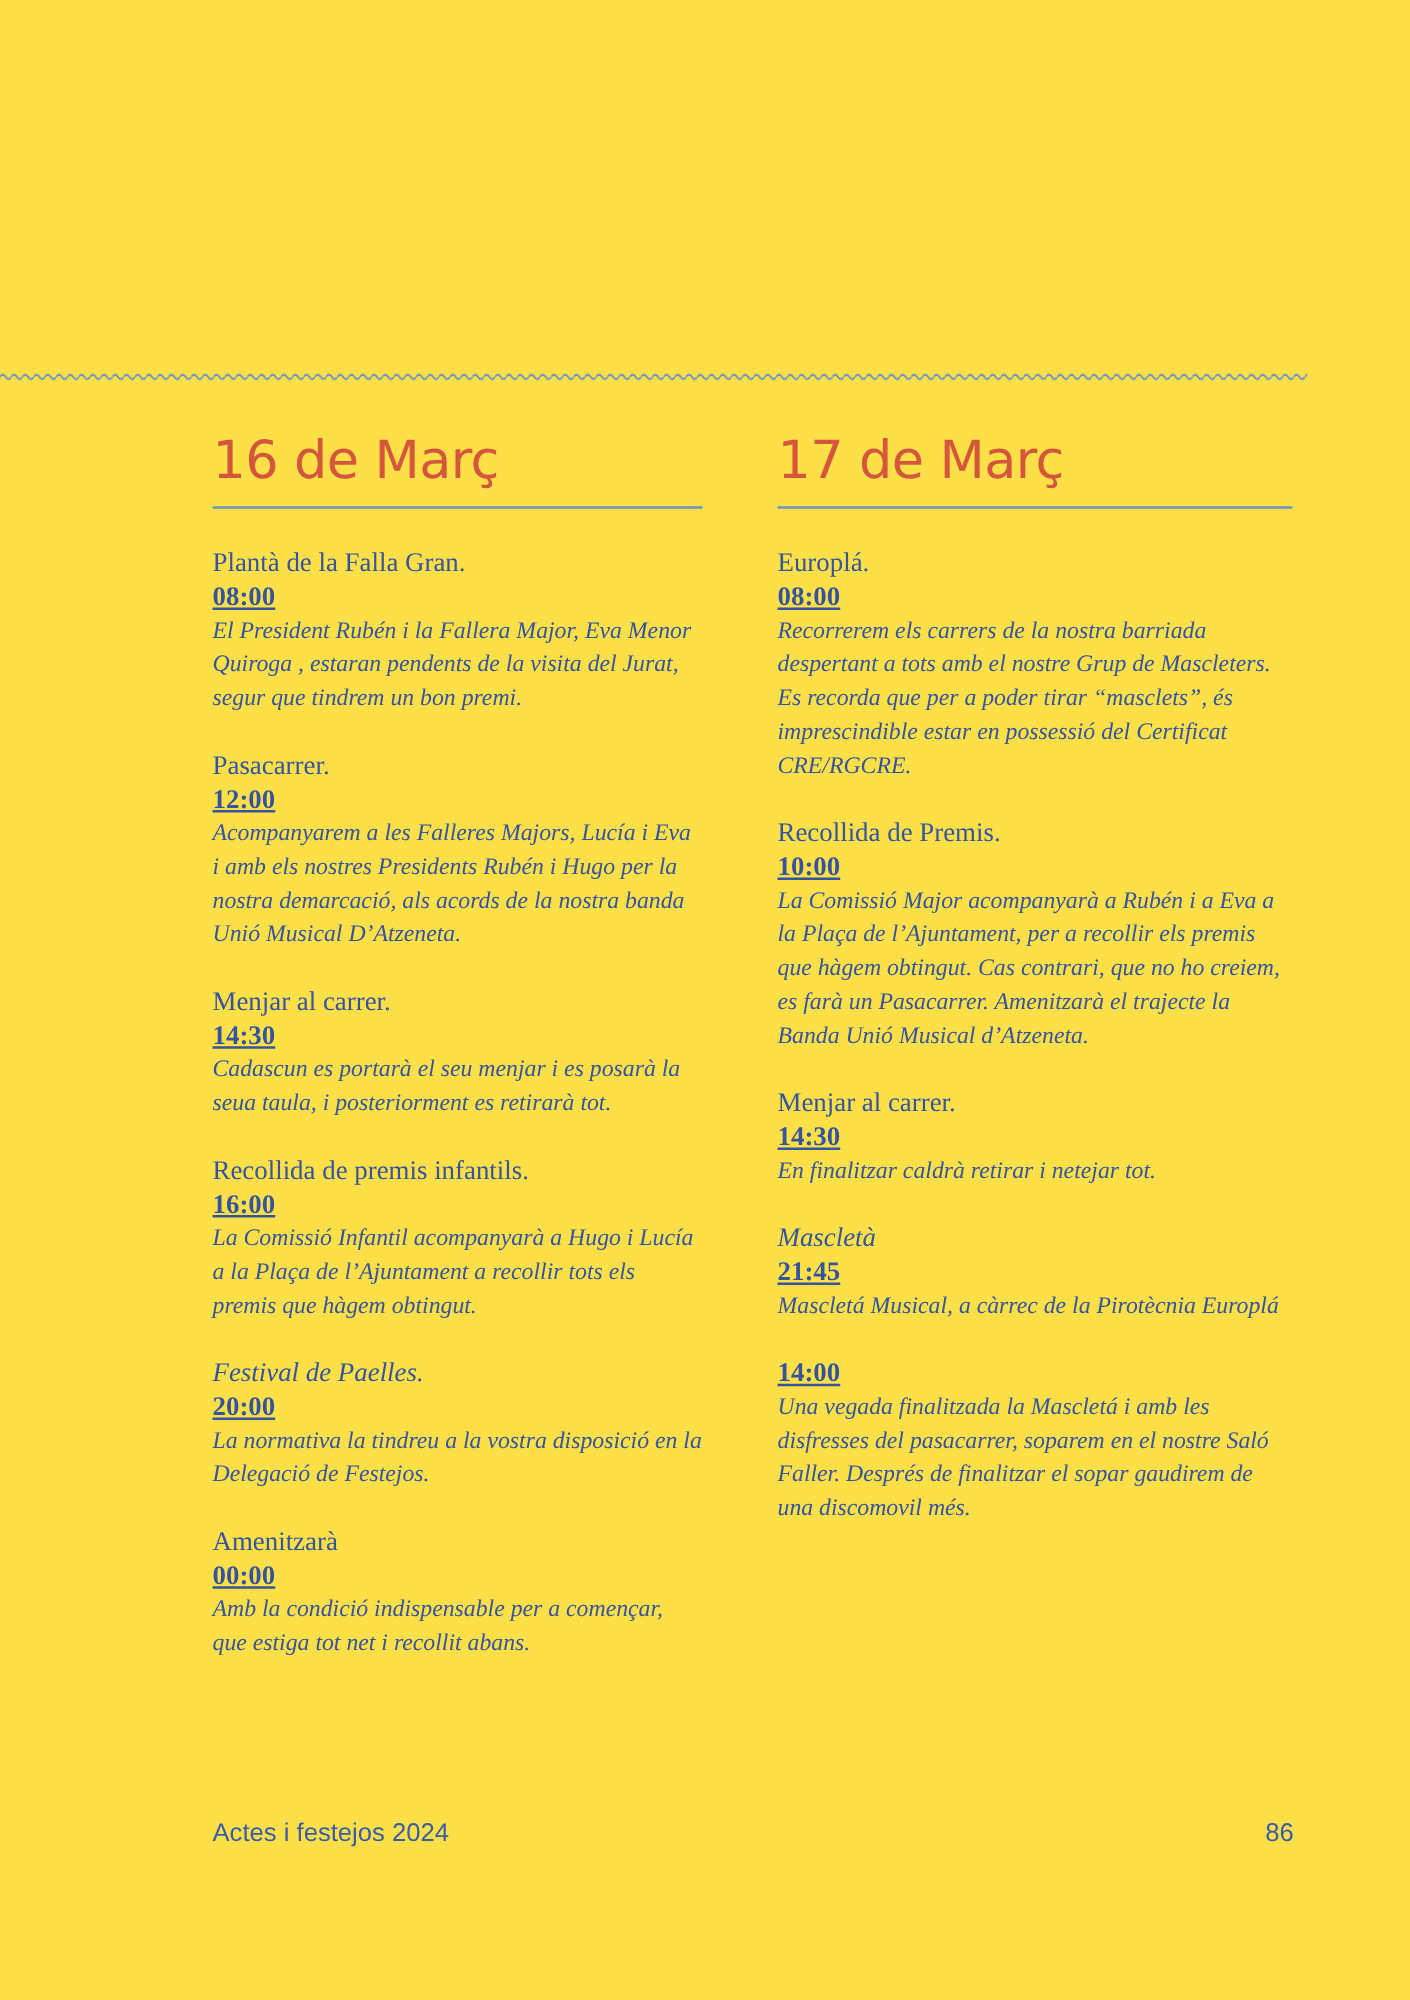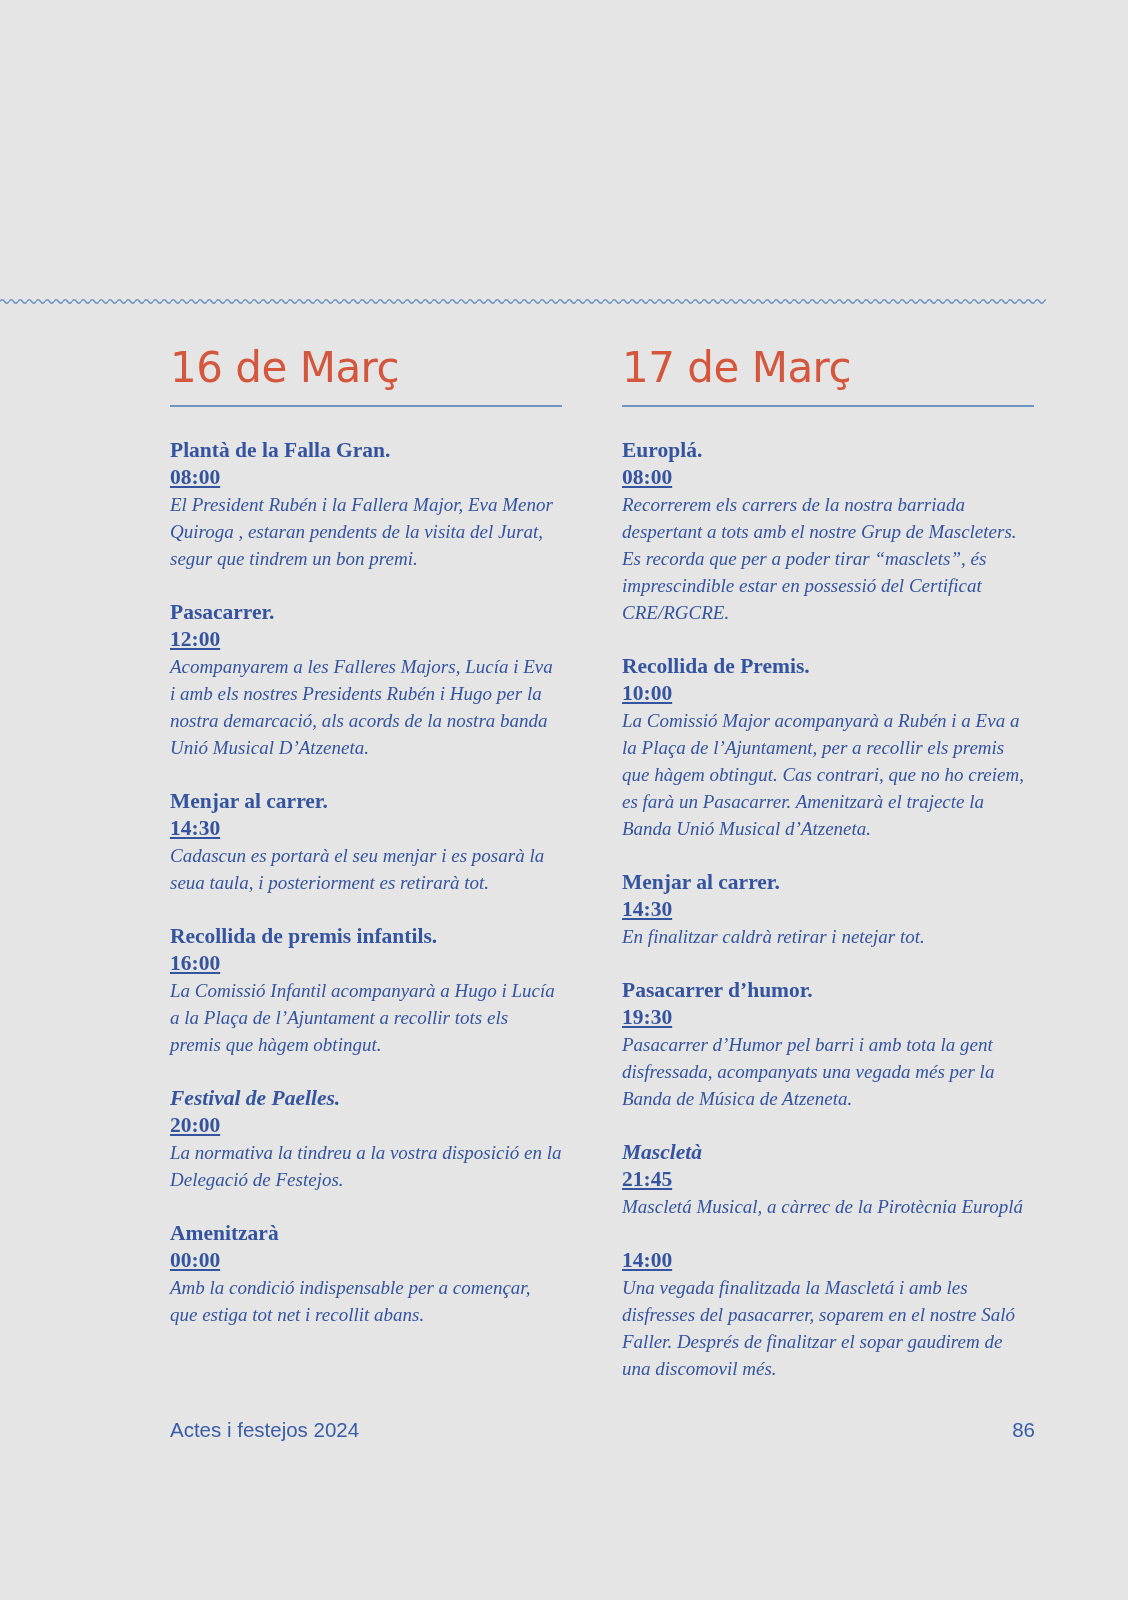--- a/index.html
+++ b/index.html
@@ -1,20 +1,20 @@
 <!DOCTYPE html>
 <html><head>
 <meta charset="utf-8">
 <style>
   html, body { margin: 0; padding: 0; }
   .page {
     position: relative;
     width: 1128px;
     height: 1600px;
-    background: #e5e5e5;
+    background: #fde047;
     font-family: "Liberation Serif", serif;
     color: #35549F;
     overflow: hidden;
   }
   .wavy {
     position: absolute;
     top: 297px;
     left: 0;
     display: block;
   }
@@ -38,40 +38,40 @@
   .day-rule {
     height: 2px;
     background: #6F94C4;
     margin-top: 13px;
     margin-bottom: 0;
     border: none;
   }
   .events { padding-top: 30px; }
   .event { margin-bottom: 27px; }
   .event-title {
-    font-weight: bold;
+    font-weight: normal;
     font-size: 21.5px;
     line-height: 27px;
   }
   .event-title.italic { font-style: italic; }
   .event-time {
     font-weight: bold;
     font-size: 21.5px;
     line-height: 27px;
     text-decoration: underline;
   }
   .event-desc {
     font-style: italic;
     font-size: 19px;
     line-height: 27px;
   }
   .page-footer {
     position: absolute;
     left: 170px;
-    top: 1418px;
+    top: 1455px;
     width: 865px;
     display: flex;
     justify-content: space-between;
     align-items: baseline;
     font-family: "Liberation Sans", sans-serif;
     font-size: 20.5px;
     color: #3A5BA8;
   }
 </style>
 </head>
@@ -140,25 +140,20 @@
           <div class="event-title">Recollida de Premis.</div>
           <div class="event-time">10:00</div>
           <div class="event-desc">La Comissió Major acompanyarà a Rubén i a Eva a la Plaça de l’Ajuntament, per a recollir els premis que hàgem obtingut. Cas contrari, que no ho creiem, es farà un Pasacarrer. Amenitzarà el trajecte la Banda Unió Musical d’Atzeneta.</div>
         </article>
         <article class="event">
           <div class="event-title">Menjar al carrer.</div>
           <div class="event-time">14:30</div>
           <div class="event-desc">En finalitzar caldrà retirar i netejar tot.</div>
         </article>
         <article class="event">
-          <div class="event-title">Pasacarrer d’humor.</div>
-          <div class="event-time">19:30</div>
-          <div class="event-desc">Pasacarrer d’Humor pel barri i amb tota la gent disfressada, acompanyats una vegada més per la Banda de Música de Atzeneta.</div>
-        </article>
-        <article class="event">
           <div class="event-title italic">Mascletà</div>
           <div class="event-time">21:45</div>
           <div class="event-desc">Mascletá Musical, a càrrec de la Pirotècnia Europlá</div>
         </article>
         <article class="event">
           <div class="event-time">14:00</div>
           <div class="event-desc">Una vegada finalitzada la Mascletá i amb les disfresses del pasacarrer, soparem en el nostre Saló Faller. Després de finalitzar el sopar gaudirem de una discomovil més.</div>
         </article>
       </div>
     </section>

